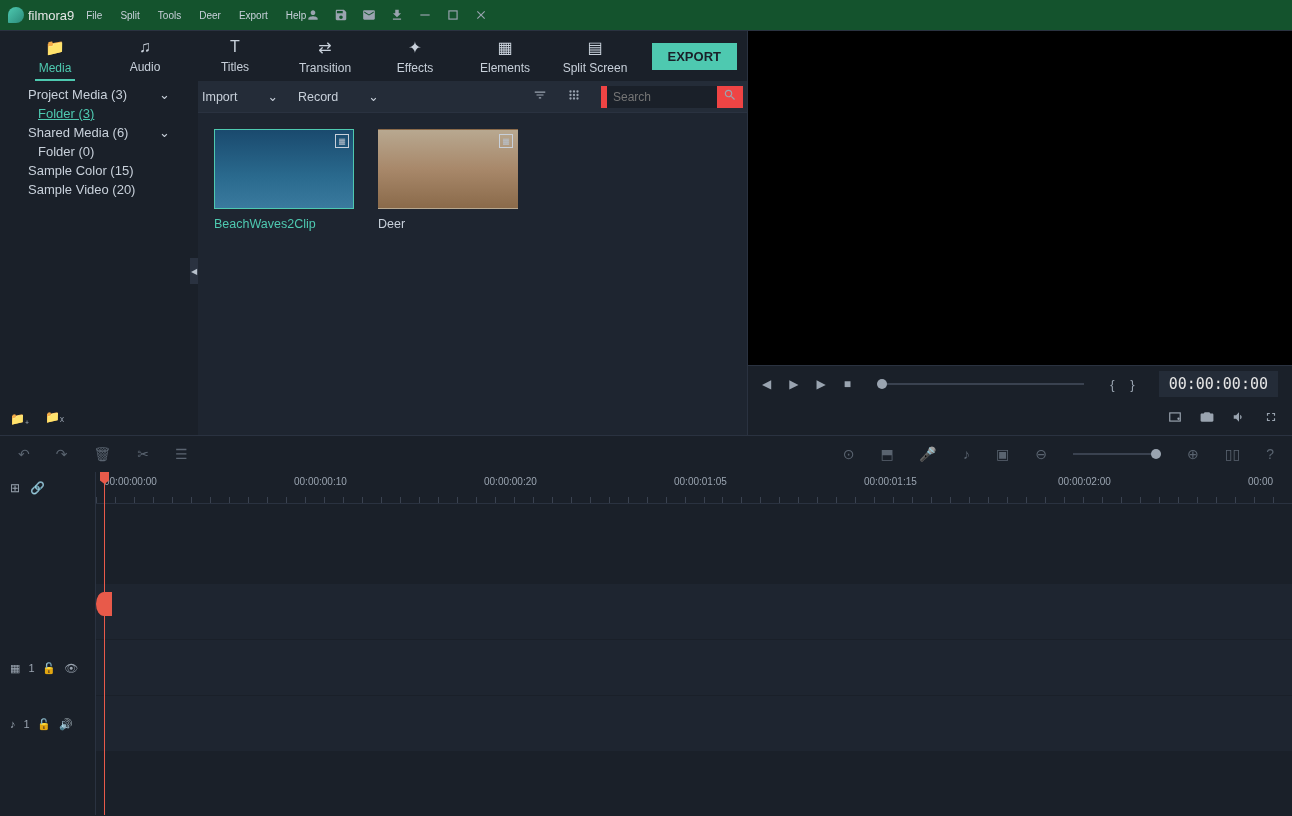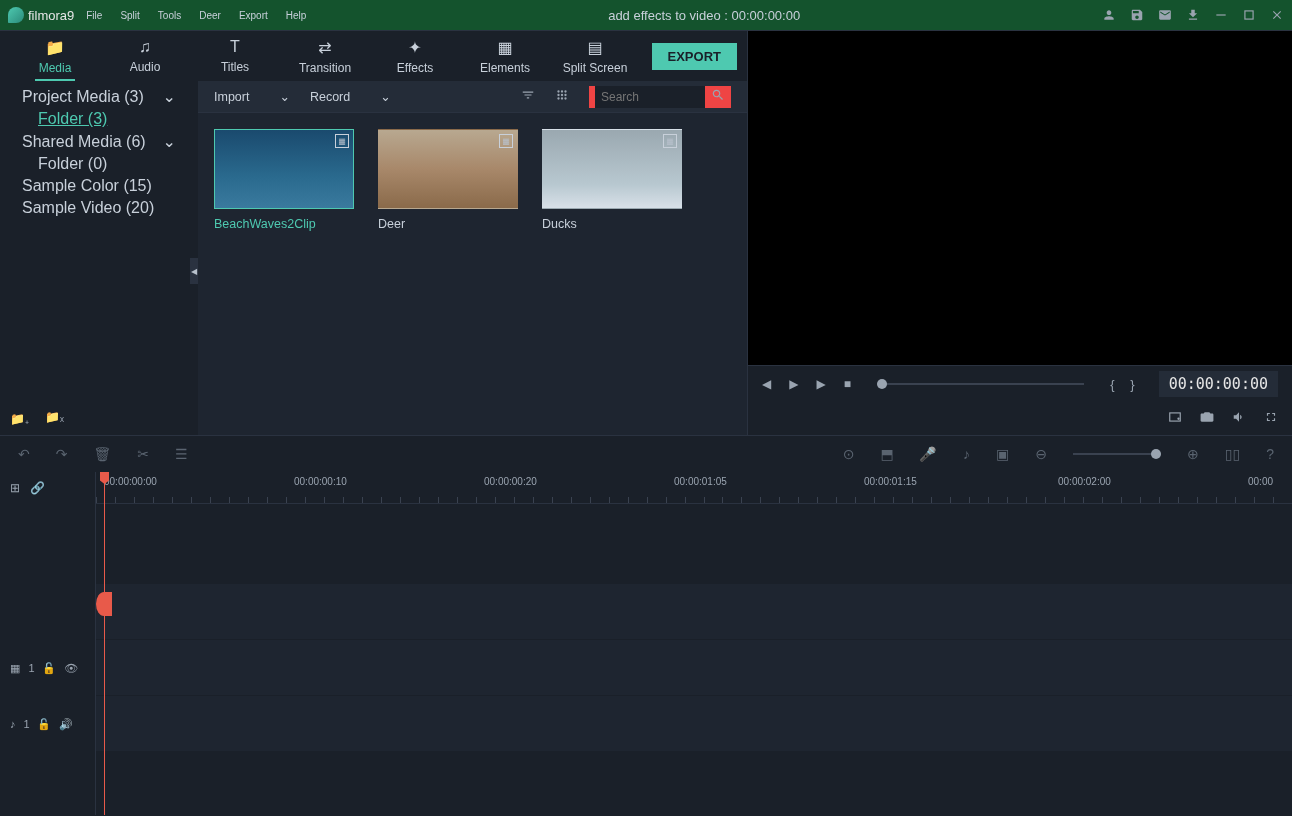--- a/index.html
+++ b/index.html
@@ -26,29 +26,29 @@
 .tabs { height: 50px; background: #1a2029; display: flex; align-items: center; padding: 0 10px; position: relative; }
 .tab { display: flex; flex-direction: column; align-items: center; gap: 4px; width: 90px; cursor: pointer; color: #c8d0da; }
 .tab.active { color: #4ec9b0; }
 .tab-icon { font-size: 16px; }
 .tab.active::after { content: ""; position: absolute; bottom: 0; width: 40px; height: 2px; background: #4ec9b0; }
 .export-btn { margin-left: auto; background: #4ec9b0; color: #1a2029; font-weight: bold; padding: 6px 16px; cursor: pointer; border: none; font-size: 13px; }
 
 
 .media-body { flex: 1; display: flex; background: #1e2530; }
 .sidebar { width: 198px; background: #1a2029; padding: 4px 0; position: relative; }
-.sidebar-item { padding: 2px 22px; display: flex; align-items: center; justify-content: space-between; cursor: pointer; font-size: 16px; color: #c8d0da; }
+.sidebar-item { padding: 2px 28px; display: flex; align-items: center; justify-content: space-between; cursor: pointer; font-size: 13px; color: #c8d0da; }
 .sidebar-sub { padding-left: 38px; }
 .sidebar-sub.selected { color: #4ec9b0; text-decoration: underline; }
 .sidebar-collapse { position: absolute; right: 0; top: 50%; width: 8px; height: 26px; background: #2a3240; display: flex; align-items: center; justify-content: center; cursor: pointer; font-size: 8px; }
 .sidebar-bottom { position: absolute; bottom: 8px; left: 10px; display: flex; gap: 16px; }
 
 
 .content { flex: 1; display: flex; flex-direction: column; background: #1e2530; }
-.content-toolbar { height: 32px; display: flex; align-items: center; padding: 0 16px; gap: 20px; border-bottom: 1px solid #2a3240; background: #242c38; }
+.content-toolbar { height: 32px; display: flex; align-items: center; padding: 0 4px; gap: 20px; border-bottom: 1px solid #2a3240; background: #242c38; }
 .dropdown { display: flex; align-items: center; gap: 30px; cursor: pointer; color: #c8d0da; font-size: 12.5px; }
 .toolbar-spacer { flex: 1; }
 .toolbar-icon { color: #9aa4b0; cursor: pointer; font-size: 14px; }
 .search-box { width: 110px; background: #1a2029; border: none; color: #c8d0da; padding: 4px 6px; font-size: 12px; }
 .search-wrap { display: flex; align-items: center; background: #ef4444; padding: 0 6px; gap: 6px; }
 
 .thumbs { padding: 16px; display: flex; gap: 24px; }
 .thumb { width: 140px; cursor: pointer; }
 .thumb-img { width: 140px; height: 80px; background: #3a4250; position: relative; border: 1px solid transparent; }
 .thumb.selected .thumb-img { border: 1px solid #4ec9b0; }
@@ -103,21 +103,20 @@
     <span class="logo-text">filmora9</span>
   </div>
   <div class="menubar">
     <span class="menu-item">File</span>
     <span class="menu-item">Split</span>
     <span class="menu-item">Tools</span>
     <span class="menu-item">Deer</span>
     <span class="menu-item">Export</span>
     <span class="menu-item">Help</span>
   </div>
-  <div class="title-center">add effects to video : 00:00:00:00</div>
   <div class="title-right">
     <span class="title-icon">
         <svg viewBox="0 0 24 24">
           <path d="M12 12c2.2 0 4-1.8 4-4s-1.8-4-4-4-4 1.8-4 4 1.8 4 4 4zm0 2c-2.7 0-8 1.3-8 4v2h16v-2c0-2.7-5.3-4-8-4z"></path>
         </svg>
       </span>
     <span class="title-icon">
         <svg viewBox="0 0 24 24">
           <path d="M17 3H5c-1.1 0-2 .9-2 2v14c0 1.1.9 2 2 2h14c1.1 0 2-.9 2-2V7l-4-4zm-5 16c-1.7 0-3-1.3-3-3s1.3-3 3-3 3 1.3 3 3-1.3 3-3 3zm3-10H5V5h10v4z"></path>
         </svg>
@@ -249,26 +248,20 @@
               <div class="thumb-badge">▦</div>
             </div>
             <div class="thumb-label">BeachWaves2Clip</div>
           </div>
           <div class="thumb">
             <div class="thumb-img deer">
               <div class="thumb-badge">▦</div>
             </div>
             <div class="thumb-label">Deer</div>
           </div>
-          <div class="thumb">
-            <div class="thumb-img ducks">
-              <div class="thumb-badge">▦</div>
-            </div>
-            <div class="thumb-label">Ducks</div>
-          </div>
         </div>
       </div>
     </div>
   </div>
   <div class="right-panel">
     <div class="preview-video"></div>
     <div class="preview-controls">
       <div class="pc-row1">
         <span class="pc-play-btn">◀</span>
         <span class="pc-play-btn">▶</span>

